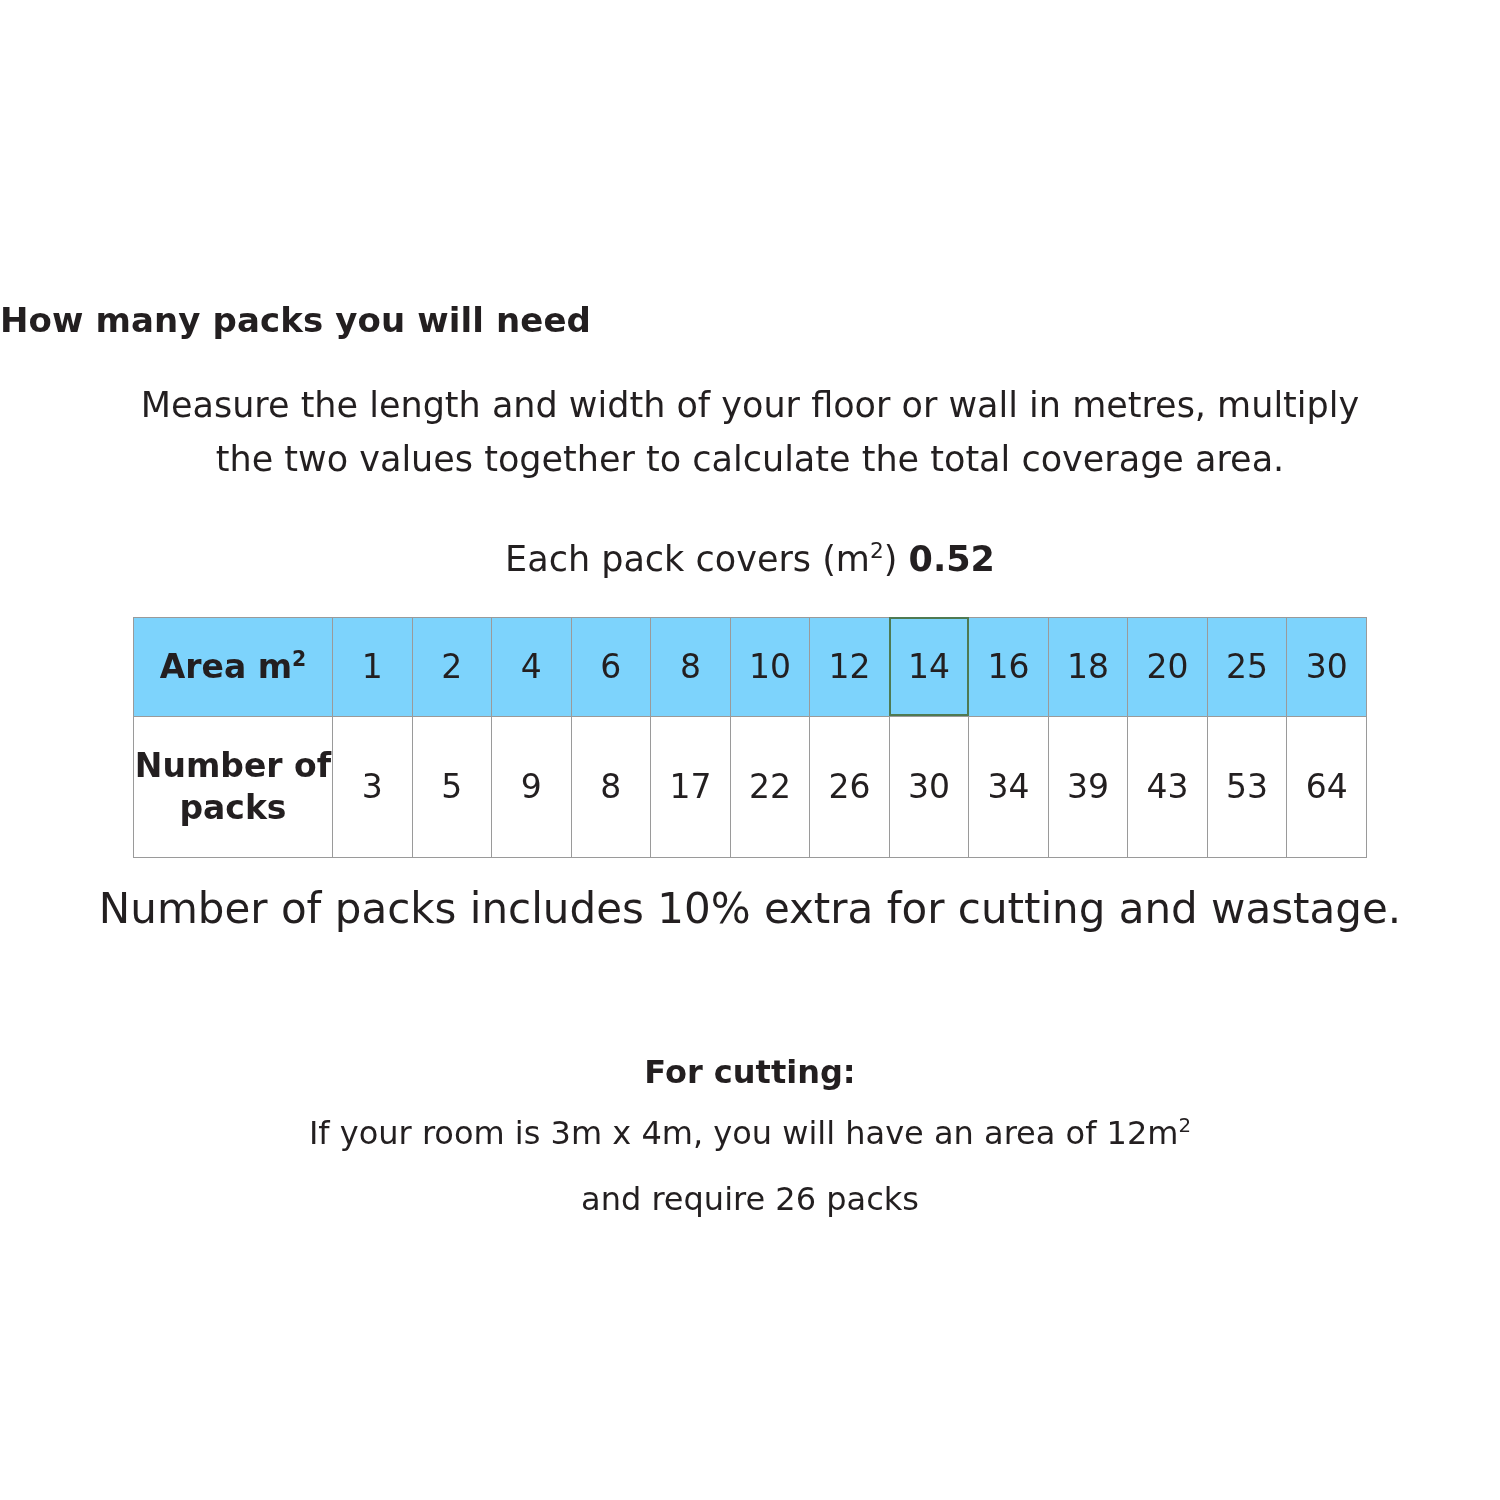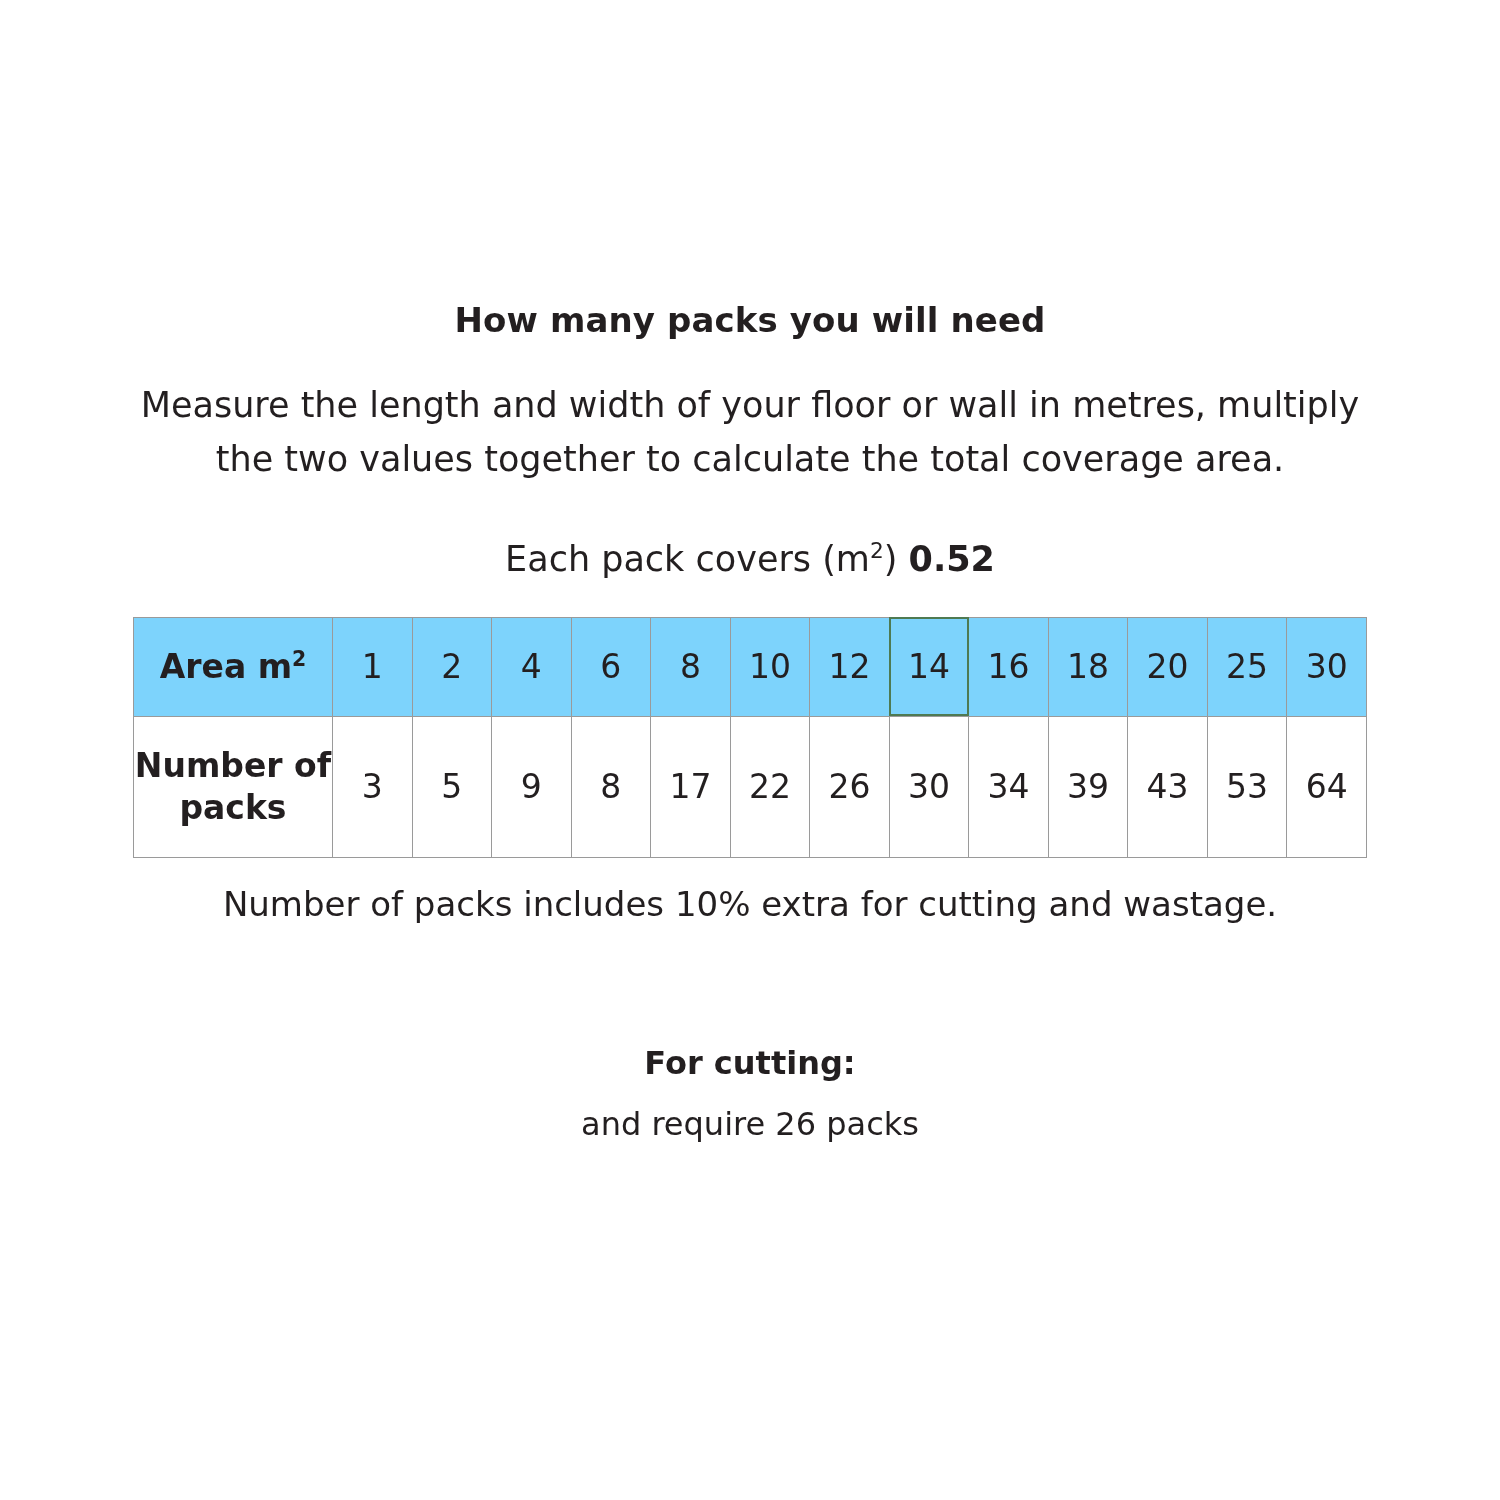--- a/index.html
+++ b/index.html
@@ -23,21 +23,20 @@
   }
 
   .content {
     position: absolute;
     left: 0;
     top: 0;
     width: 1500px;
   }
 
   .title {
-    text-align: center;
     font-weight: bold;
     font-size: 34px;
     margin-top: 300px;
     letter-spacing: 0.1px;
   }
 
   .intro {
     text-align: center;
     font-size: 35px;
     line-height: 1.55;
@@ -97,21 +96,21 @@
     line-height: 1.25;
   }
 
   td.highlight {
     outline: 2px solid #4e7a52;
     outline-offset: -2px;
   }
 
   .note {
     text-align: center;
-    font-size: 34px;
+    font-size: 42px;
     margin-top: 26px;
   }
 
   .example-title {
     text-align: center;
     font-weight: bold;
     font-size: 32px;
     margin-top: 120px;
   }
 
@@ -173,17 +172,20 @@
             <td>64</td>
           </tr>
         </tbody>
       </table>
     </div>
 
     <div class="note">Number of packs includes 10% extra for cutting and wastage.</div>
 
     <div class="example-title">For cutting:</div>
 
+    <div class="example-line">
+      <span>If your room is 3m x 4m, you will have an area of 12m</span><sup>2</sup>
+    </div>
 
     <div class="example-line">and require 26 packs</div>
 
   </div>
 </div>
 
 </body></html>

